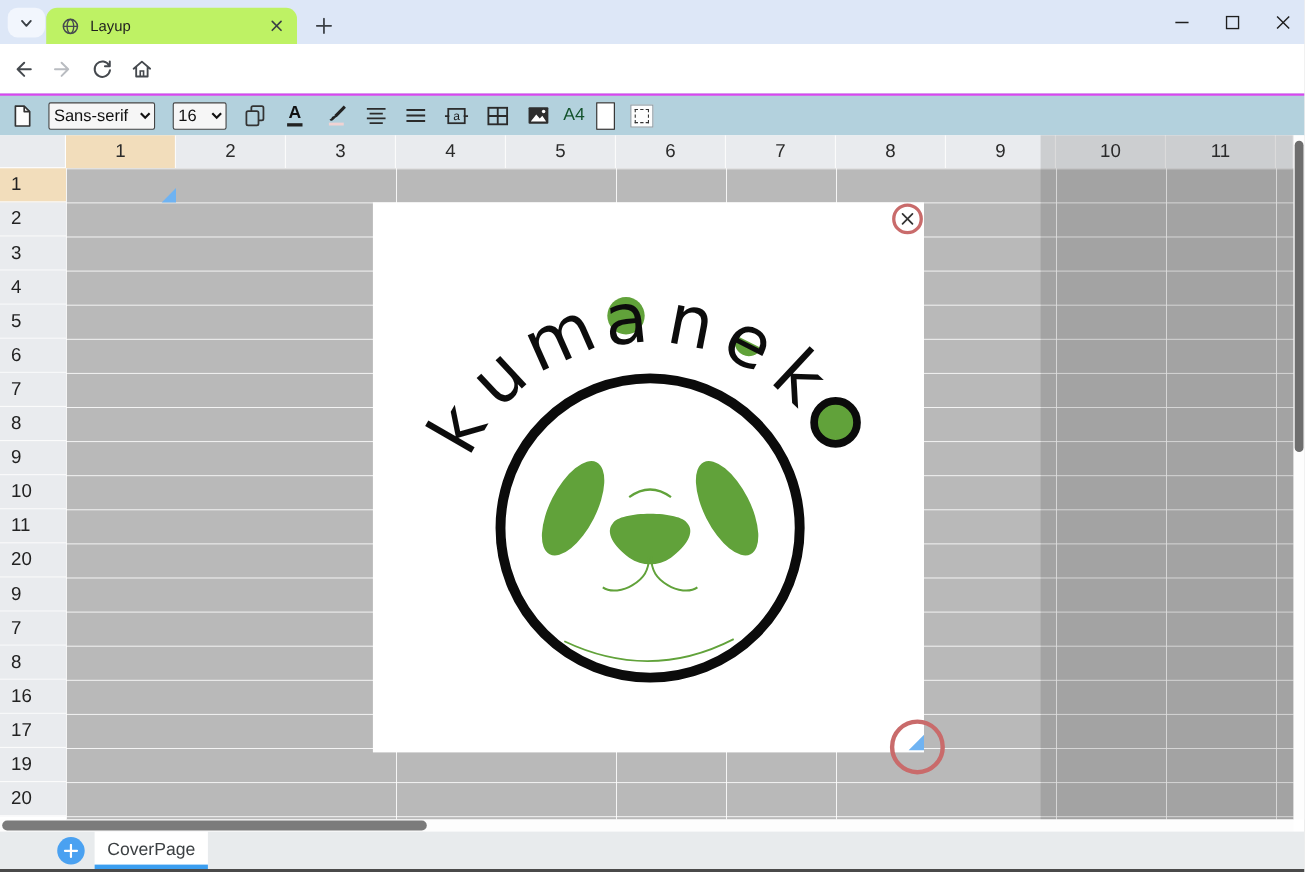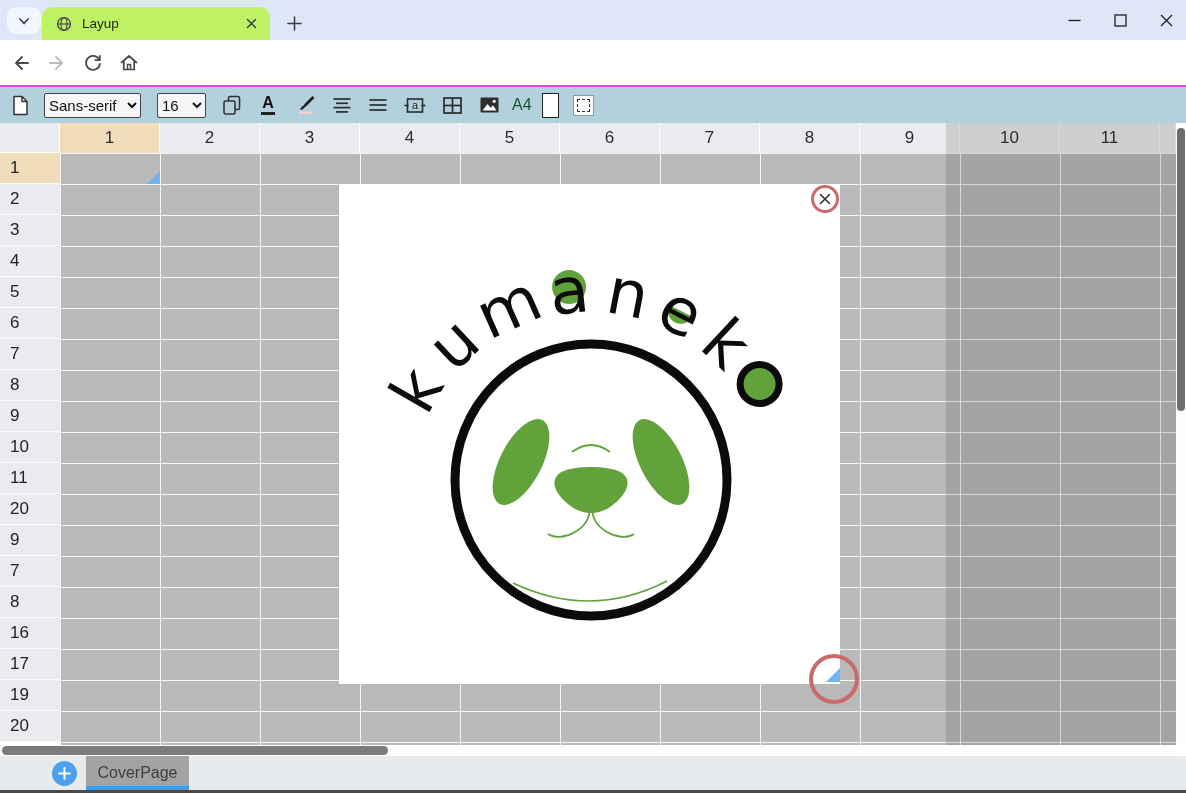--- a/index.html
+++ b/index.html
@@ -66,21 +66,21 @@
 
   
   .hscroll { position:absolute; left:0; top:745px; width:1176px; height:11px; background:#fdfdfd; }
   .hscroll .thumb { position:absolute; left:2px; top:1px; width:386px; height:9px; border-radius:5px; background:#7b7b7b; cursor:pointer; }
   .vscroll { position:absolute; left:1176px; top:123px; width:10px; height:622px; background:#fdfdfd; }
   .vscroll .thumb { position:absolute; left:1px; top:5px; width:8px; height:283px; border-radius:4px; background:#6e6e6e; cursor:pointer; }
 
   
   .sheettabs { position:absolute; left:0; top:756px; width:1186px; height:34px; background:#e8ebed; }
   .add-sheet { position:absolute; left:52px; top:5px; width:25px; height:25px; border-radius:50%; border:none; background:#4aa1f1; color:#fff; display:flex; align-items:center; justify-content:center; cursor:pointer; }
-  .sheet-tab { position:absolute; left:86px; top:0; width:103px; height:34px; background:#a3a3a3; display:flex; align-items:center; justify-content:center; cursor:pointer; }
+  .sheet-tab { position:absolute; left:86px; top:0; width:103px; height:34px; background:#ffffff; display:flex; align-items:center; justify-content:center; cursor:pointer; }
   .sheet-tab span { font-size:16px; color:#3c4043; }
   .sheet-tab.active::after { content:""; position:absolute; left:0; right:0; bottom:0; height:4px; background:var(--accent-blue,#3b9ef0); }
   .bottom-strip { position:absolute; left:0; top:790px; width:1186px; height:3px; background:#4a4a4a; }
   svg { display:block; }
 </style>
 </head>
 <body>
 
 <div class="window">
 

